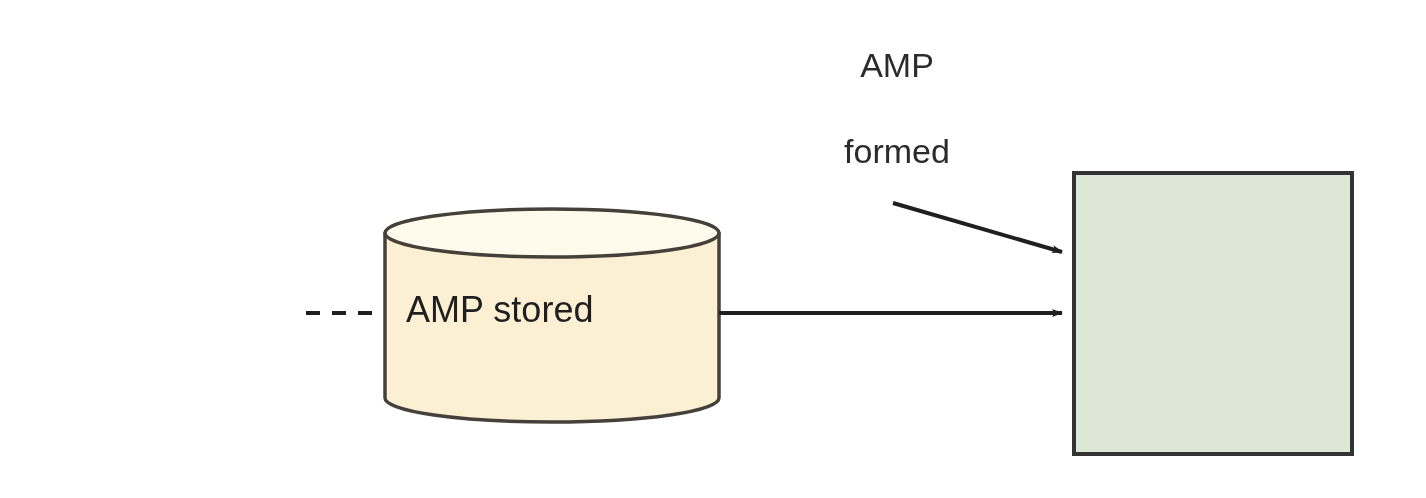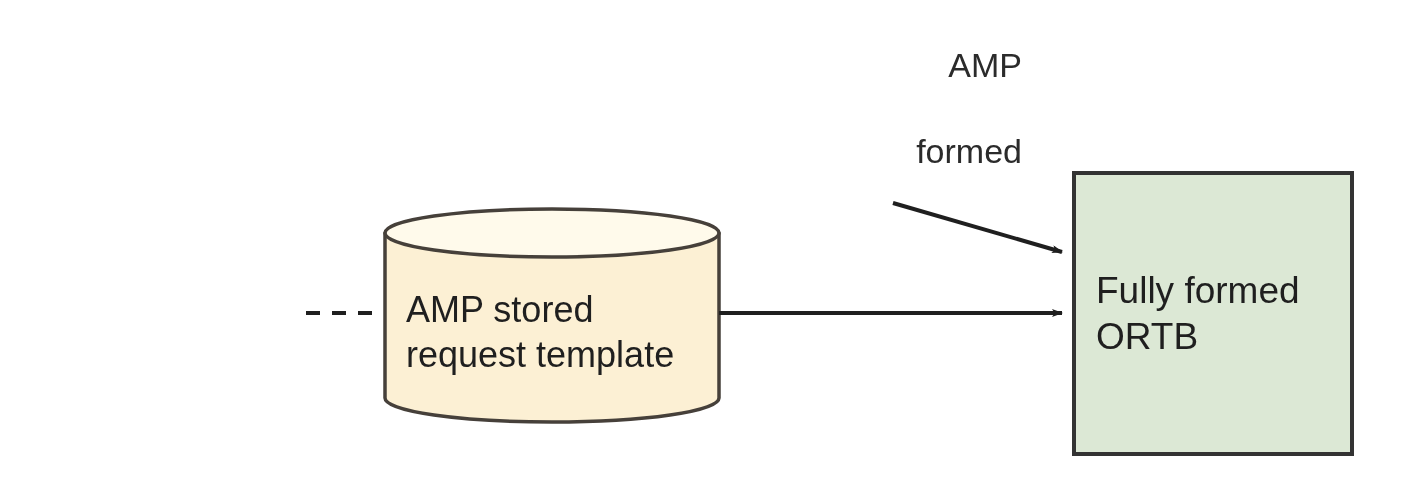--- a/index.html
+++ b/index.html
@@ -49,21 +49,21 @@
     top: 287px;
     font-size: 36px;
     line-height: 45px;
   }
 
   
   #qs-label {
     left: 772px;
     top: 44px;
     width: 250px;
-    text-align: right;
+    text-align: center;
     font-size: 34px;
     line-height: 43px;
     color: #2b2b2b;
   }
 
   
   #ortb-label {
     left: 1096px;
     top: 268px;
     font-size: 37px;
@@ -103,19 +103,18 @@
     <g>
       <line x1="893" y1="203" x2="1062" y2="252" stroke="#1f1f1f" stroke-width="4" marker-end="url(#arrow-solid)"></line>
     </g>
 
     <g>
       <rect x="1074" y="173" width="278" height="281" fill="#dce8d5" stroke="#333333" stroke-width="4"></rect>
     </g>
   </svg>
 
 
-  <div class="txt" id="cylinder-label"><span>AMP stored</span><br><span>request template</span></div>
+  <div class="txt" id="cylinder-label"><span>AMP stored</span><br></div>
 
   <div class="txt" id="qs-label"><span>AMP</span><br><br><span>formed</span></div>
 
-  <div class="txt" id="ortb-label"><span>Fully formed</span><br><span>ORTB</span></div>
 
 </div>
 
 </body></html>

